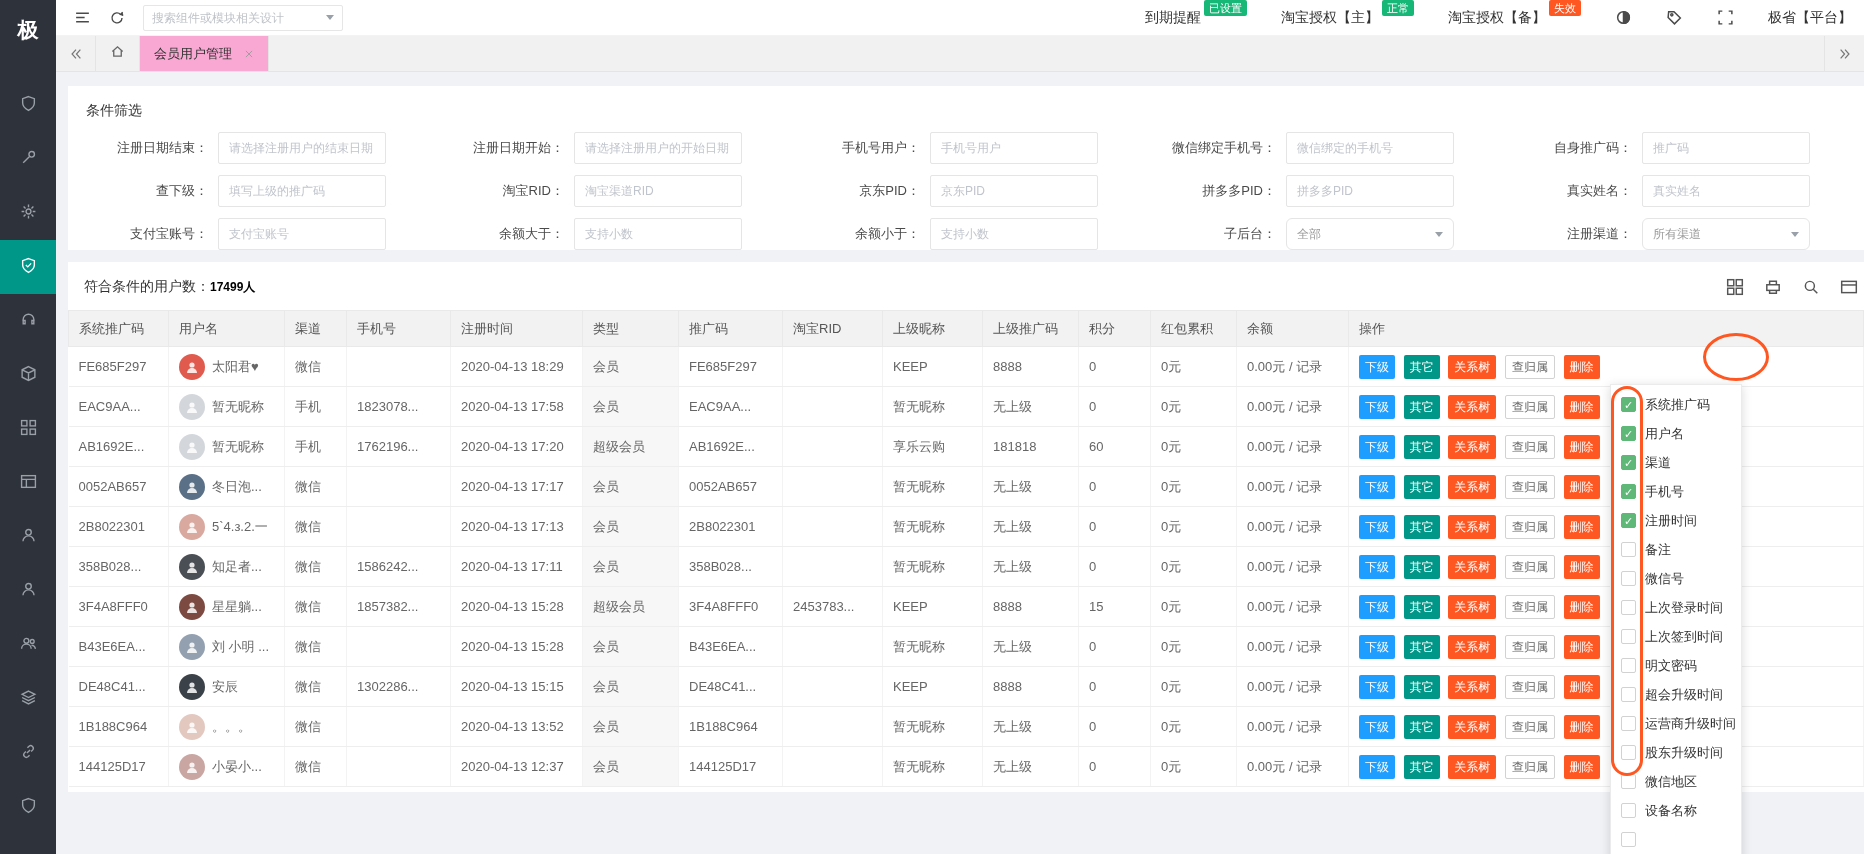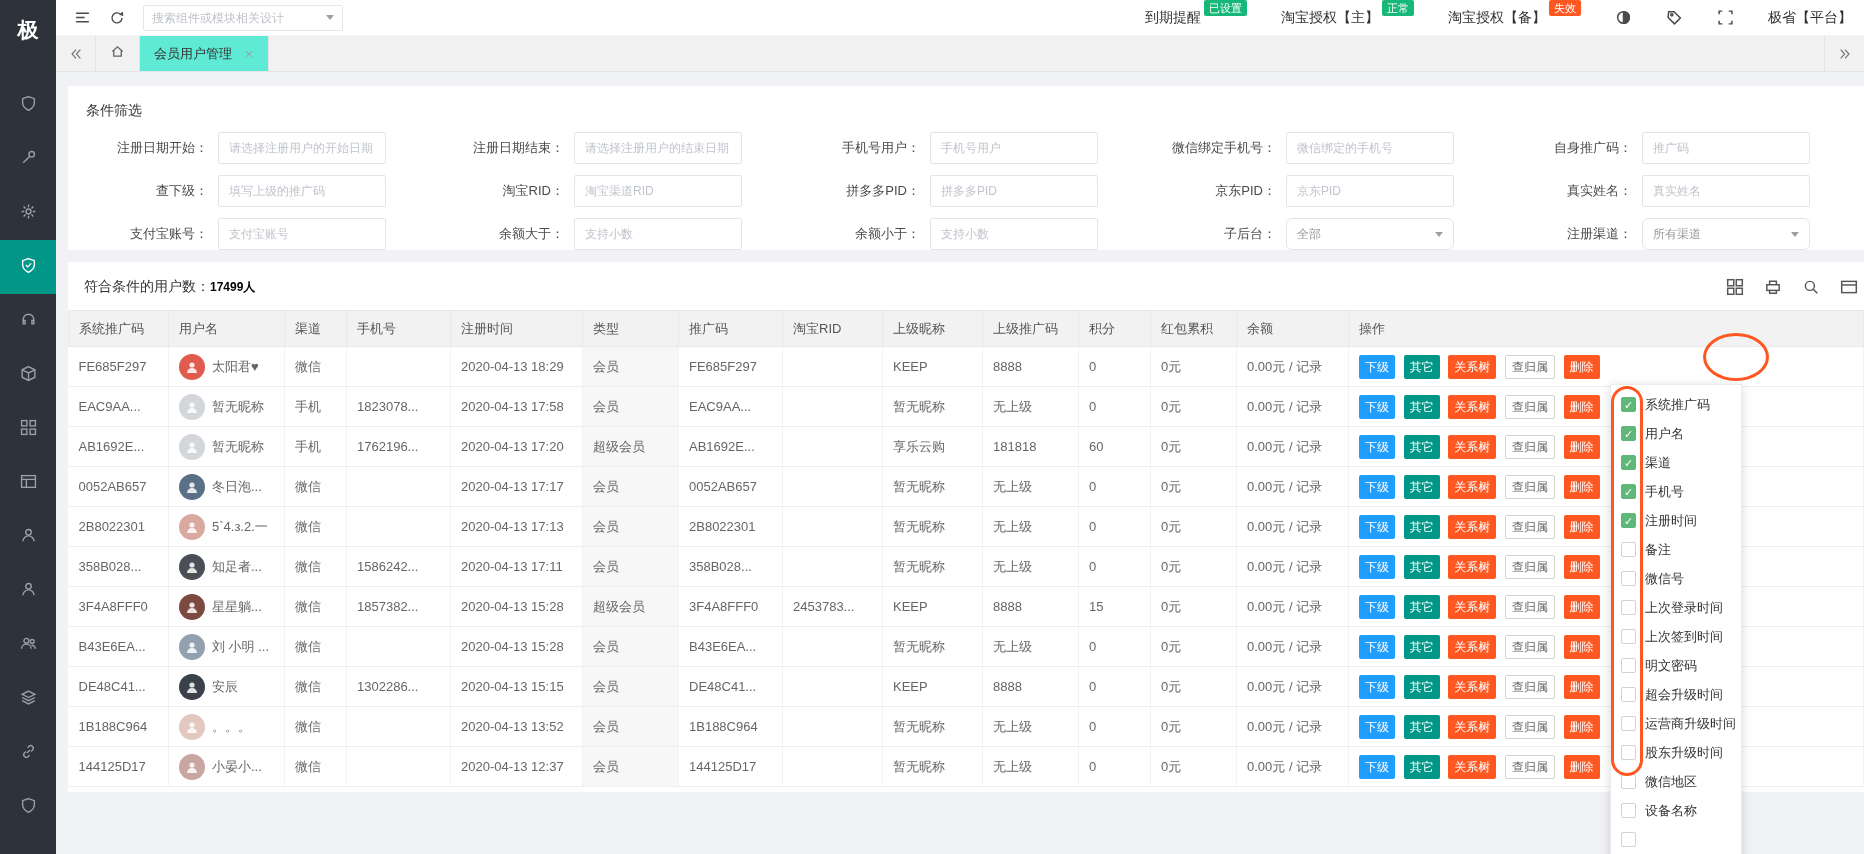--- a/index.html
+++ b/index.html
@@ -35,21 +35,21 @@
 
   
   .tabbar { position:fixed; left:56px; top:36px; right:0; height:36px; background:#f1f1f1;
             border-bottom:1px solid #e4e4e4; display:flex; align-items:stretch; z-index:14;}
   .tab-btn { width:40px; display:flex; align-items:center; justify-content:center; color:#777;
              border-right:1px solid #e4e4e4; cursor:pointer; }
   .tab-btn.right { margin-left:auto; border-right:0; border-left:1px solid #e4e4e4; }
   .tab-btn svg, .tab-home svg, .tab svg { stroke:currentColor; fill:none; stroke-width:1.4; }
   .tab-home { width:44px; display:flex; align-items:center; justify-content:center; color:#666;
               border-right:1px solid #e4e4e4; cursor:pointer; }
-  .tab { background:#5eead4; padding:0 14px; display:flex; align-items:center; gap:12px;
+  .tab { background:#f9a8d4; padding:0 14px; display:flex; align-items:center; gap:12px;
          font-size:13px; color:#333; border-right:1px solid #e4e4e4; cursor:pointer; }
   .tab .close { color:#999; display:flex; }
 
   
   .content { position:fixed; left:56px; top:72px; right:0; bottom:0; background:#f0f2f5;
              padding:14px 0 3px 12px; }
   .panel { background:#fff; }
 
   .panel-title { font-size:14px; color:#333; padding:16px 20px 12px 18px; }
   .f-row { display:flex; padding-left:4px; margin-bottom:11px; }
@@ -282,28 +282,28 @@
     </div>
 </div>
 
 <div class="content">
 
   <div class="panel">
     <div class="panel-title">条件筛选</div>
 
     <div class="f-row">
       <div class="f-field">
+          <span class="f-label">注册日期结束：</span>
+          <input class="f-input" placeholder="请选择注册用户的结束日期" style="">
+        </div>
+      <div class="f-field">
           <span class="f-label">注册日期开始：</span>
           <input class="f-input" placeholder="请选择注册用户的开始日期" style="">
         </div>
       <div class="f-field">
-          <span class="f-label">注册日期结束：</span>
-          <input class="f-input" placeholder="请选择注册用户的结束日期" style="">
-        </div>
-      <div class="f-field">
           <span class="f-label">手机号用户：</span>
           <input class="f-input" placeholder="手机号用户" style="">
         </div>
       <div class="f-field">
           <span class="f-label">微信绑定手机号：</span>
           <input class="f-input" placeholder="微信绑定的手机号" style="">
         </div>
       <div class="f-field">
           <span class="f-label">自身推广码：</span>
           <input class="f-input" placeholder="推广码" style="">
@@ -313,26 +313,26 @@
     <div class="f-row">
       <div class="f-field">
           <span class="f-label">查下级：</span>
           <input class="f-input" placeholder="填写上级的推广码" style="">
         </div>
       <div class="f-field">
           <span class="f-label">淘宝RID：</span>
           <input class="f-input" placeholder="淘宝渠道RID" style="">
         </div>
       <div class="f-field">
+          <span class="f-label">京东PID：</span>
+          <input class="f-input" placeholder="京东PID" style="">
+        </div>
+      <div class="f-field">
           <span class="f-label">拼多多PID：</span>
           <input class="f-input" placeholder="拼多多PID" style="">
-        </div>
-      <div class="f-field">
-          <span class="f-label">京东PID：</span>
-          <input class="f-input" placeholder="京东PID" style="">
         </div>
       <div class="f-field">
           <span class="f-label">真实姓名：</span>
           <input class="f-input" placeholder="真实姓名" style="">
         </div>
     </div>
 
     <div class="f-row">
       <div class="f-field">
           <span class="f-label">支付宝账号：</span>

